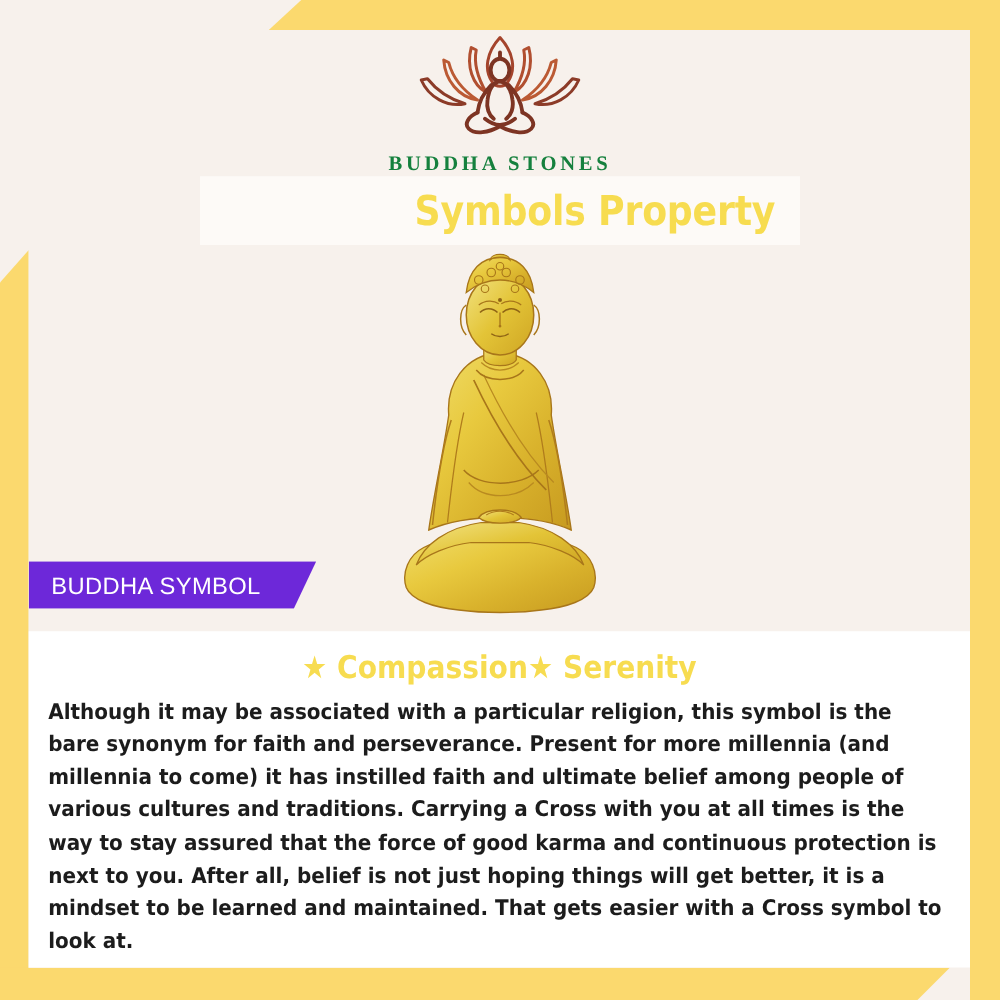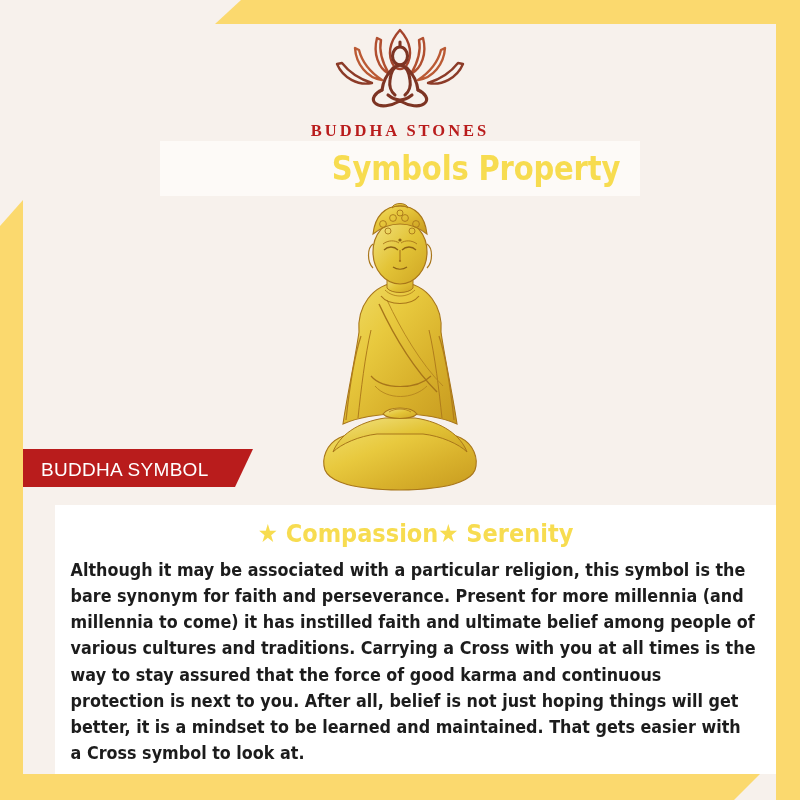--- a/index.html
+++ b/index.html
@@ -51,21 +51,21 @@
   .brand {
     position:absolute; left:0; right:0; top:22px;
     display:flex; flex-direction:column; align-items:center;
   }
   .lotus-logo { width:150px; height:92px; display:block; }
   .brand-name {
     margin-top:7px;
     font-family:"Liberation Serif", serif;
     font-size:16.5px; font-weight:700;
     letter-spacing:3.0px;
-    color:#b91c1c;
+    color:#15803d;
   }
 
   
   .title-banner {
     position:absolute; left:160px; top:141px;
     width:480px; height:55px;
     background:#fdfaf7;
     display:flex; align-items:center; justify-content:flex-end;
   }
   .title-text {
@@ -84,39 +84,38 @@
     position:absolute; left:0; right:0; top:200px;
     height:300px;
     display:flex; align-items:flex-start; justify-content:center;
   }
   .buddha-svg { width:174px; height:300px; display:block; }
 
   
   .section-label {
     position:absolute; left:23px; top:449px;
     height:38px; min-width:230px;
-    background:#b91c1c;
+    background:#6d28d9;
     clip-path: polygon(0 0, 100% 0, calc(100% - 18px) 100%, 0 100%);
     display:flex; align-items:center;
     padding:4px 34px 0 18px;
   }
   .section-label-text {
     font-family:"Liberation Sans", sans-serif;
     font-size:19px; font-weight:400;
     letter-spacing:0.3px;
     color:#ffffff;
     white-space:nowrap;
   }
 
   
   .content-card {
     position:absolute; left:23px; right:24px; top:505px; bottom:26px;
     background:#ffffff;
     padding:14px 10px 0 10px;
-    margin-left:32px;
   }
   .subtitle {
     text-align:center;
     font-family:"DejaVu Sans", sans-serif;
     font-weight:700;
     font-size:25px;
     color:#f7dc50;
     transform:scaleX(0.9);
     white-space:nowrap;
     margin-bottom:9px;

